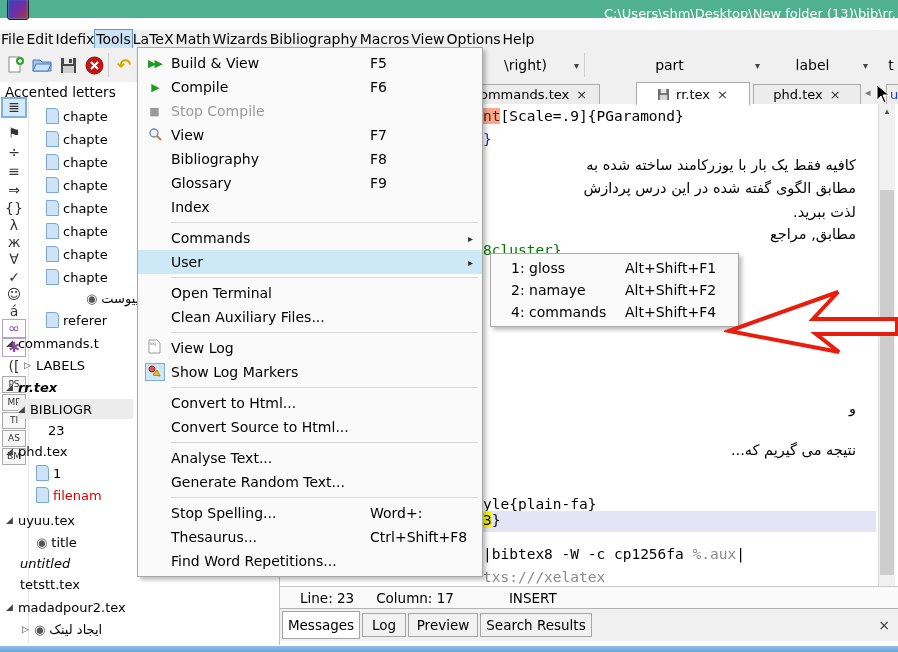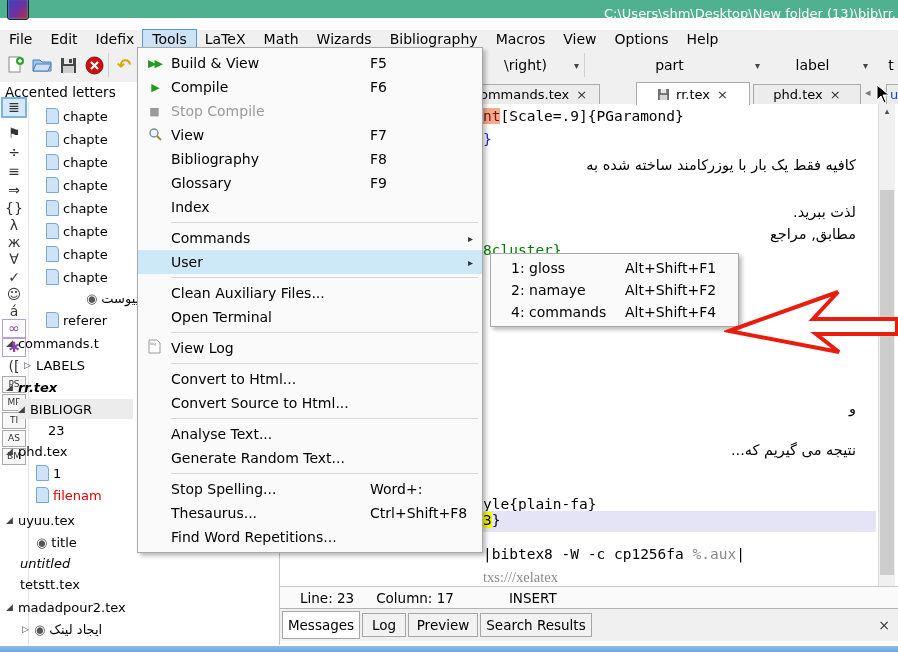--- a/index.html
+++ b/index.html
@@ -6,21 +6,21 @@
   body{width:898px;height:652px;position:relative;overflow:hidden;background:#fff;
        font-family:"DejaVu Sans","Liberation Sans",sans-serif;font-size:13px;color:#000;}
   .abs{position:absolute;}
   
   .titlebar{left:0;top:0;width:898px;height:18px;background:#4fb190;display:flex;align-items:center;}
   .appicon{width:20px;height:20px;margin-left:7px;border-radius:3px;background:#3b3bb0;border:1px solid #222;
            background-image:linear-gradient(135deg,#4040c0 0%,#7030a0 55%,#c03030 100%);box-shadow:inset 0 0 2px #0ff;}
   .titletext{position:absolute;right:2px;top:6px;color:#fff;font-size:13px;white-space:nowrap;}
   
   .menubar{left:0;top:30px;width:898px;height:18px;background:#f0f0f0;display:flex;align-items:center;font-size:14px;}
-  .mbi{padding:1px 9px;height:16px;line-height:16px;}
+  .mbi{padding:1px 1px;height:16px;line-height:16px;}
   .mbi.active{background:#cbe3f6;outline:1px solid #5e94c6;}
   
   .toolbar{left:0;top:48px;width:898px;height:34px;background:#f0f0f0;border-bottom:1px solid #d9d9d9;}
   .tbtn{position:absolute;top:5px;width:24px;height:24px;display:flex;align-items:center;justify-content:center;}
   .tsep{position:absolute;top:5px;width:1px;height:24px;background:#d0d0d0;}
   .combo{position:absolute;top:5px;height:24px;display:flex;align-items:center;font-size:14px;}
   .combo .cl{flex:1;text-align:center;}
   .combo .ca{color:#444;font-size:10px;margin-left:6px;}
   
   .sidebar{left:0;top:82px;width:279px;height:563px;background:#fff;overflow:hidden;}
@@ -310,30 +310,31 @@
   <span style="position:absolute;left:585px;top:4px;color:#777;font-size:11px;">◂</span>
   <div class="etab" style="left:606px;width:14px;color:#2040c0;">
       <span>u</span>
     </div>
 </div>
 
 <div class="abs editor">
   <div class="eline" style="left:203px;top:4px;"><span class="hlnt">nt</span><span>[Scale=.9]{PGaramond}</span></div>
   <div class="eline blue" style="left:203px;top:27px;"><span>}</span></div>
   <div class="faline" style="right:42px;top:53px;"><span>کافیه فقط یک بار با یوزرکامند ساخته شده به</span></div>
+  <div class="faline" style="right:42px;top:76px;"><span>مطابق الگوی گفته شده در این درس پردازش</span></div>
   <div class="faline" style="right:42px;top:100px;"><span>لذت ببرید.</span></div>
   <div class="faline" style="right:42px;top:122px;"><span>مطابق, مراجع</span></div>
   <div class="eline green" style="left:203px;top:138px;"><span>8cluster}</span></div>
   <div class="faline" style="right:42px;top:296px;"><span>و</span></div>
   <div class="faline" style="right:42px;top:338px;"><span>نتیجه می گیریم که...</span></div>
   <div class="eline" style="left:203px;top:392px;"><span>yle{plain-fa}</span></div>
   <div class="curline" style="top:407px;"></div>
   <div class="eline" style="left:203px;top:408px;"><span class="ylw">3</span><span>}</span></div>
   <div class="eline" style="left:203px;top:442px;"><span>|bibtex8 -W -c cp1256fa </span><span class="gray">%.aux</span><span>|</span></div>
-  <div class="eline gray" style="left:203px;top:465px;font-family:Liberation Serif, serif;"><span>txs:///xelatex</span></div>
+  <div class="eline gray" style="left:203px;top:465px;"><span>txs:///xelatex</span></div>
 </div>
 
 <div class="abs vscroll">
   <div class="varrow" style="top:0;">▴</div>
   <div class="vthumb"></div>
   <div class="varrow" style="top:483px;">▾</div>
 </div>
 
 <div class="abs statusbar">
   <span style="margin-left:20px;">Line: 23</span>
@@ -405,37 +406,45 @@
       <span class="marr">▸</span>
     </div>
   <div class="mi hl">
       <span class="mic"></span>
       <span class="ml">User</span>
       <span class="marr">▸</span>
     </div>
   <div class="msep"></div>
   <div class="mi">
       <span class="mic"></span>
+      <span class="ml">Open Terminal</span>
+      <span class="ms"></span>
+    </div>
+  <div class="mi">
+      <span class="mic"></span>
       <span class="ml">Clean Auxiliary Files...</span>
-      <span class="ms"></span>
-    </div>
-  <div class="mi">
-      <span class="mic"></span>
-      <span class="ml">Open Terminal</span>
       <span class="ms"></span>
     </div>
   <div class="msep"></div>
   <div class="mi">
       <span class="mic"><svg width="13" height="15" viewBox="0 0 13 15">
           <path d="M1 1h8l3 3v10H1z" fill="#fff" stroke="#999"></path>
           <text x="2" y="6" font-size="4" fill="#777">log</text>
         </svg></span>
       <span class="ml">View Log</span>
       <span class="ms"></span>
     </div>
+  <div class="mi">
+      <span class="mic"><span class="ichk"><svg width="13" height="12" viewBox="0 0 13 12">
+            <circle cx="4" cy="4" r="3" fill="#e05050" stroke="#902020"></circle>
+            <path d="M5 10l4-5 3 6z" fill="#f0c030" stroke="#a08020"></path>
+          </svg></span></span>
+      <span class="ml">Show Log Markers</span>
+      <span class="ms"></span>
+    </div>
   <div class="msep"></div>
   <div class="mi">
       <span class="mic"></span>
       <span class="ml">Convert to Html...</span>
       <span class="ms"></span>
     </div>
   <div class="mi">
       <span class="mic"></span>
       <span class="ml">Convert Source to Html...</span>
       <span class="ms"></span>

